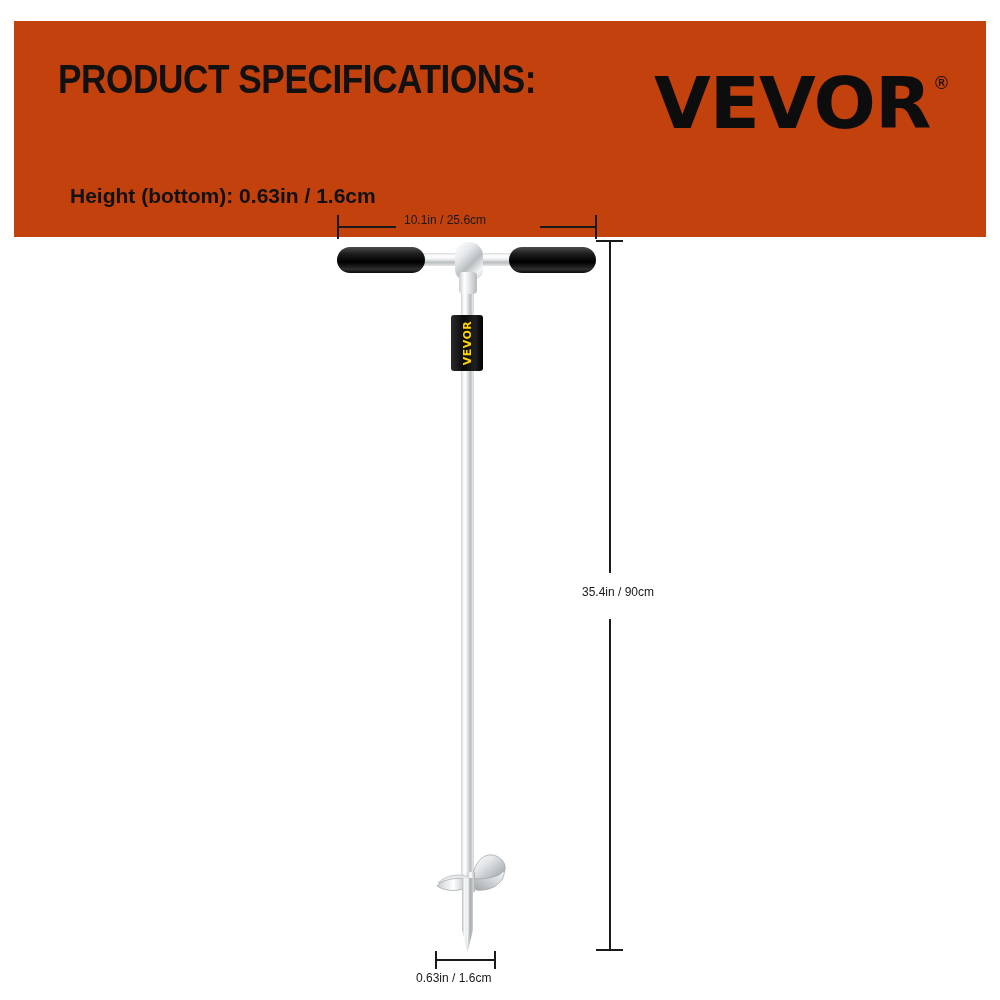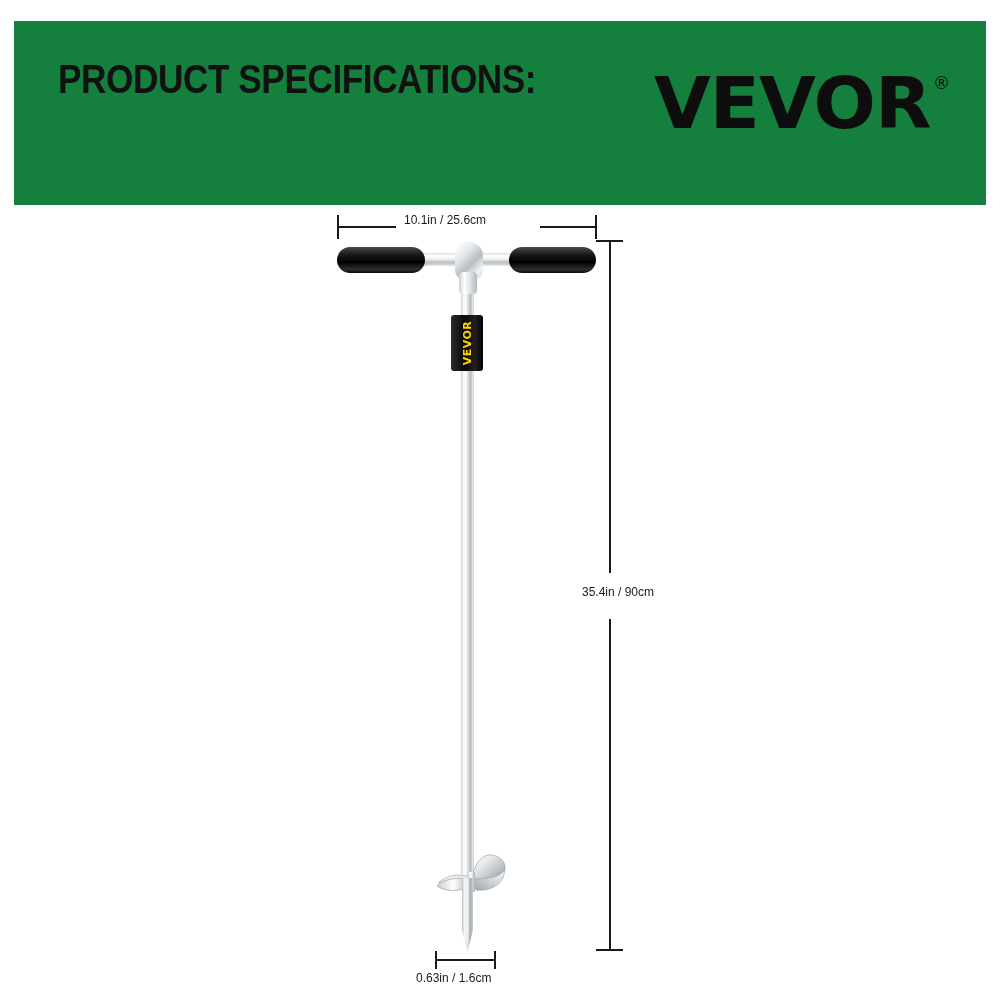--- a/index.html
+++ b/index.html
@@ -18,22 +18,22 @@
     background: #ffffff;
     overflow: hidden;
   }
 
   
   #spec-banner {
     position: absolute;
     left: 14px;
     top: 21px;
     width: 972px;
-    height: 184px;
-    background: #15803d;
+    height: 216px;
+    background: #c2410c;
   }
   #spec-title {
     position: absolute;
     left: 44px;
     top: 38px;
     font-size: 40px;
     font-weight: bold;
     letter-spacing: -0.5px;
     color: #111111;
     transform: scaleX(0.88);
@@ -261,20 +261,21 @@
 <body>
 
 <div id="page">
 
   <div id="spec-banner">
 
     <div id="spec-title">PRODUCT SPECIFICATIONS:</div>
 
 
 
+    <div class="spec-line" id="spec-line-2">Height (bottom): 0.63in / 1.6cm</div>
 
     <div id="brand-logo">
       <span id="brand-wordmark">VEVOR</span>
       <span id="brand-trademark">®</span>
     </div>
   </div>
 
   <div id="product">
 
     <div id="auger-shaft"></div>

